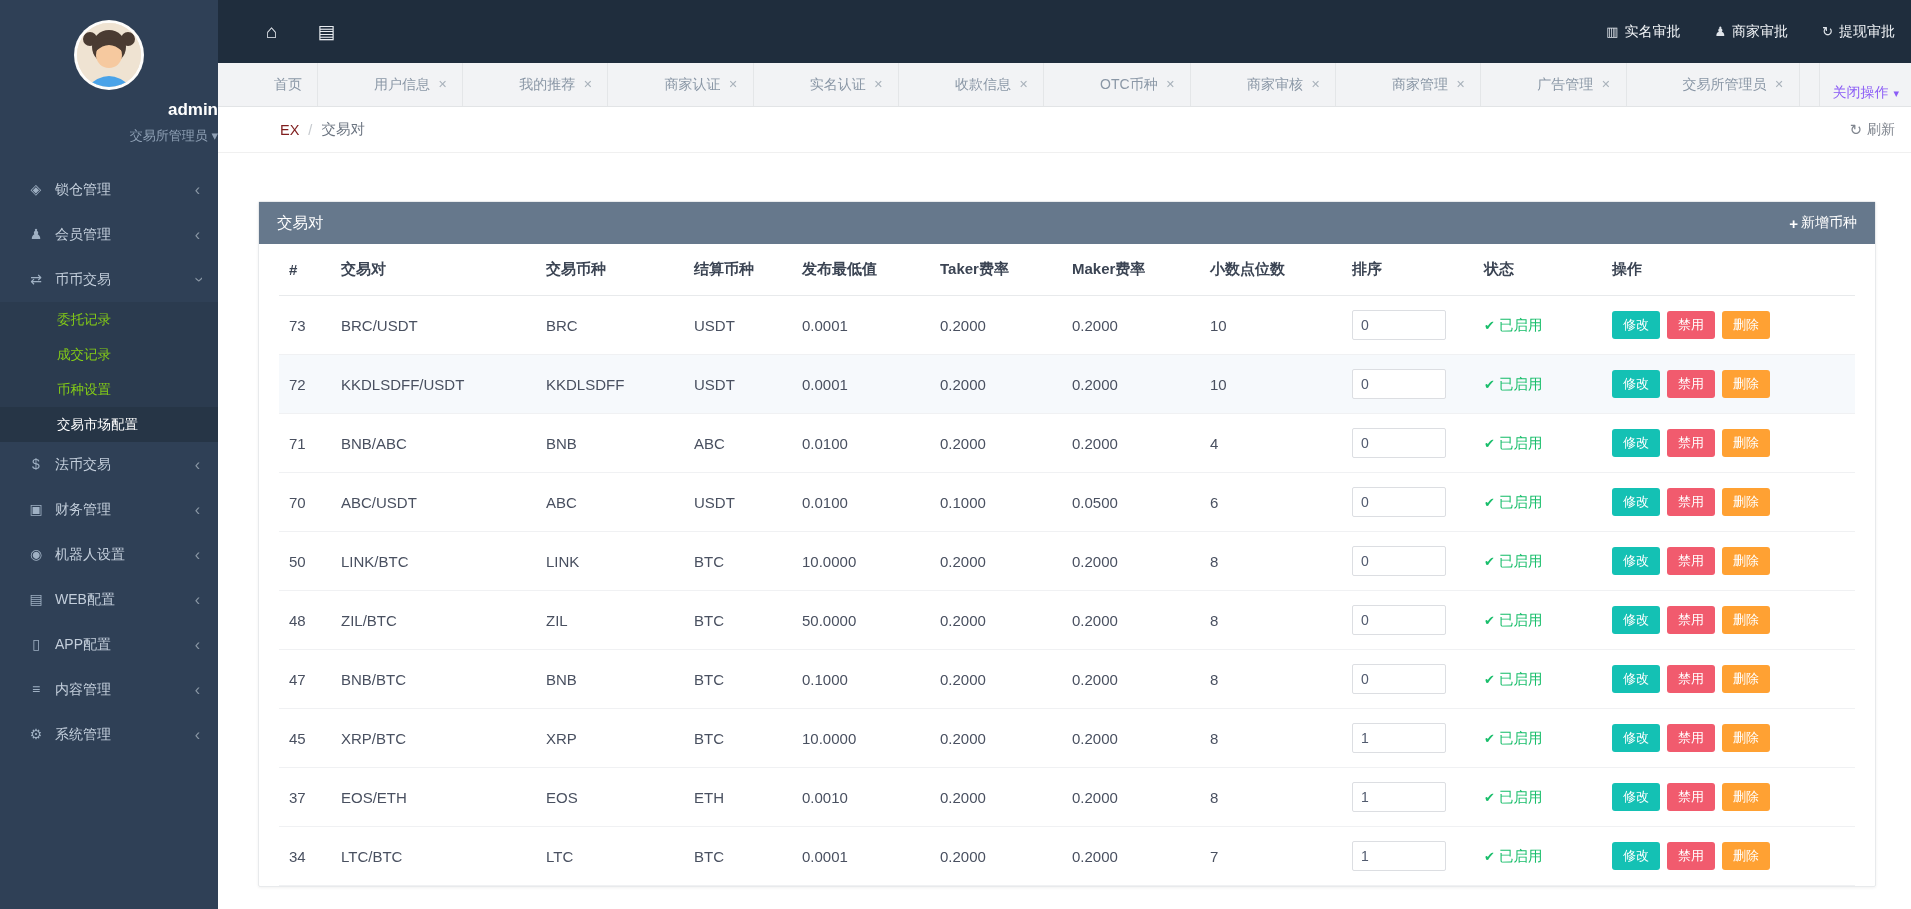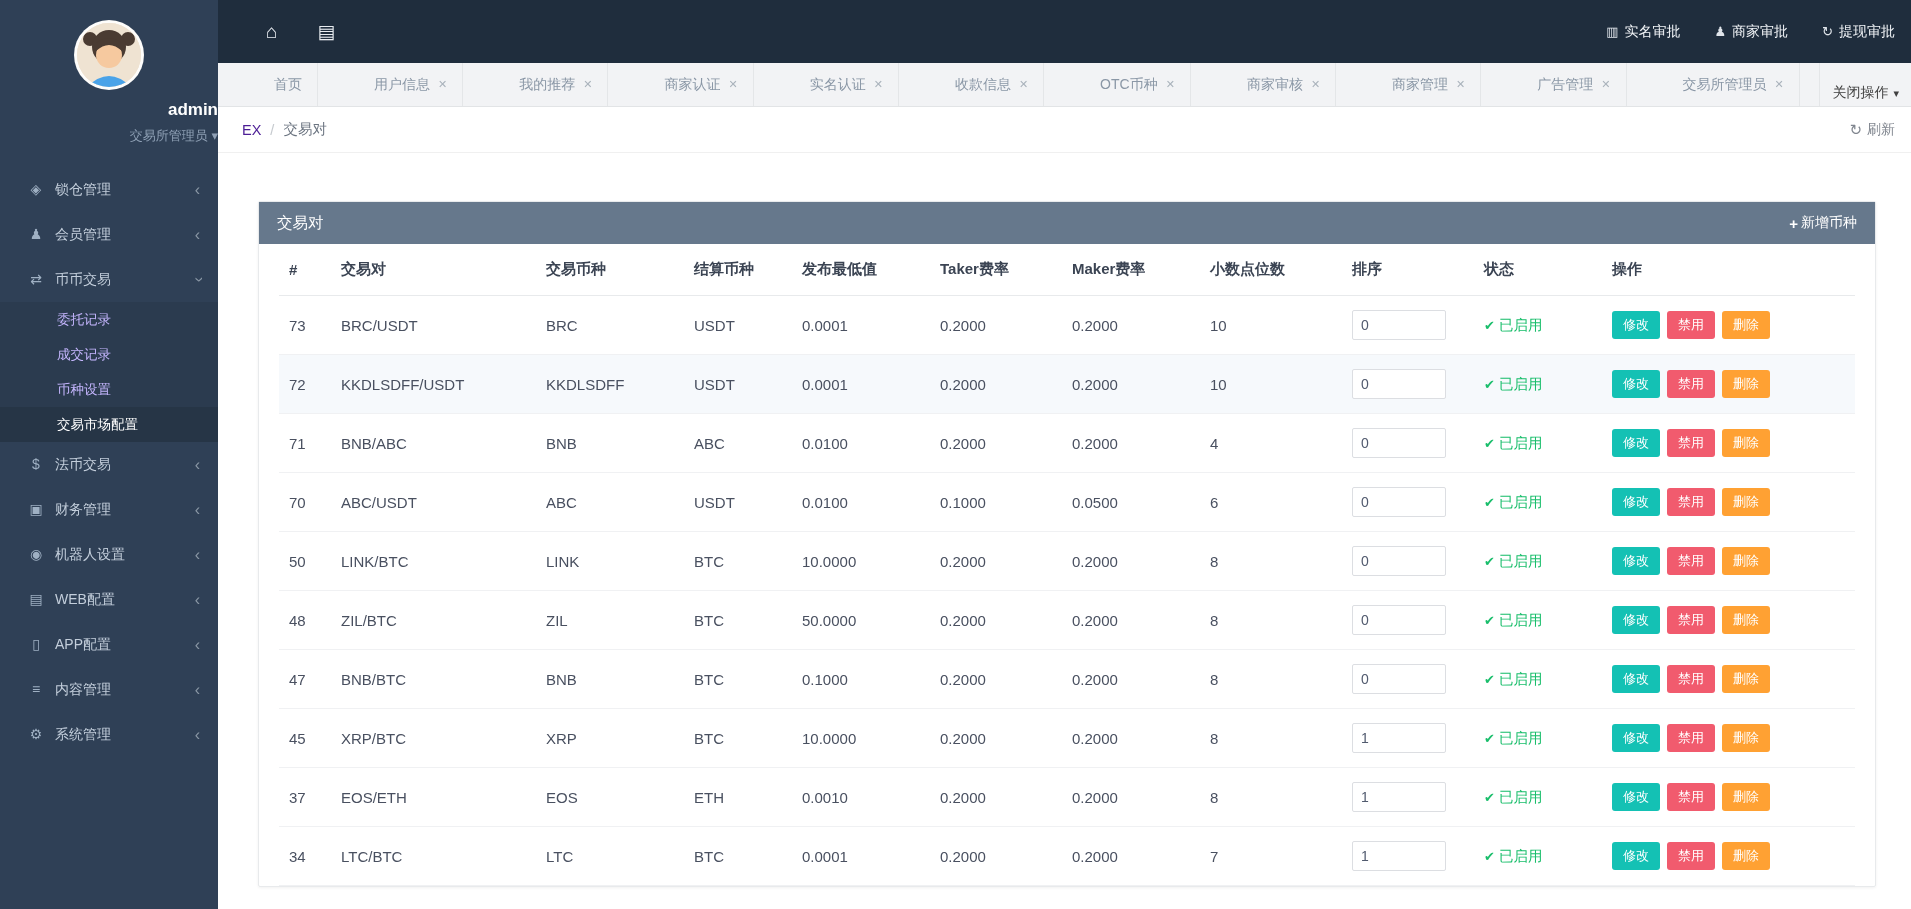--- a/index.html
+++ b/index.html
@@ -23,43 +23,43 @@
   .sidebar{width:218px;min-width:218px;height:100%;background:var(--sidebar-bg);color:#c3cedb;}
   .profile{padding:20px 0 22px;text-align:right;}
   .avatar-wrap{width:70px;height:70px;margin:0 auto;border-radius:50%;border:3px solid rgba(255,255,255,.9);overflow:hidden;background:#efe3d2;}
   .username{margin-top:10px;color:#fff;font-size:17px;font-weight:bold;}
   .role{margin-top:7px;font-size:13px;color:#8fa0b5;cursor:pointer;}
   .menu-item{position:relative;height:45px;line-height:45px;padding-left:26px;font-size:14px;color:#c3cedb;cursor:pointer;white-space:nowrap;}
   .mi-icon{display:inline-block;width:20px;margin-right:9px;text-align:center;font-size:14px;color:#9fb0c3;}
   .mi-chevron{position:absolute;right:18px;top:0;color:#8a97a5;font-size:16px;}
   .menu-item.expanded .mi-chevron{display:inline-block;transform:rotate(-90deg);}
   .submenu{background:rgba(0,0,0,.07);}
-  .submenu-item{height:35px;line-height:35px;padding-left:57px;font-size:13.5px;color:#c4b5fd;cursor:pointer;}
+  .submenu-item{height:35px;line-height:35px;padding-left:57px;font-size:13.5px;color:#84cc16;cursor:pointer;}
   .submenu-item.active{background:#263546;color:#fff;}
 
   
   .main{flex:1;display:flex;flex-direction:column;height:100%;min-width:0;}
 
   .topbar{height:63px;background:var(--topbar-bg);display:flex;align-items:center;color:#e8ecf1;}
   .topbar-left{display:flex;align-items:center;gap:40px;padding-left:48px;}
   .tb-icon{font-size:19px;color:#e8ecf1;cursor:pointer;}
   .topbar-right{margin-left:auto;display:flex;align-items:center;gap:34px;padding-right:16px;}
   .tb-action{display:flex;align-items:center;font-size:14px;color:#f2f5f8;cursor:pointer;}
   .tb-action .ic{margin-right:6px;font-size:13px;color:#dfe4ea;}
 
   .tabbar{position:relative;height:44px;background:#f2f3f5;border-bottom:1px solid #e2e4e6;display:flex;align-items:stretch;overflow:hidden;padding-right:110px;}
   .tab{display:inline-flex;align-items:center;padding:0 15px;border-right:1px solid #e4e6e8;font-size:14px;color:#8a97a6;cursor:pointer;white-space:nowrap;background:transparent;margin-left:41px;}
   .tab .tab-label{pointer-events:none;}
   .tab.active{background:#fff;color:#515a6e;}
   .tab-close{margin-left:8px;font-size:11px;color:#a9b2bb;cursor:pointer;}
-  .tab-more{position:absolute;right:0;top:0;height:60px;display:flex;align-items:center;padding:0 12px;border-left:1px solid #e4e6e8;background:#f2f3f5;font-size:14px;color:#404040;cursor:pointer;}
+  .tab-more{position:absolute;right:0;top:0;height:60px;display:flex;align-items:center;padding:0 12px;border-left:1px solid #e4e6e8;background:#f2f3f5;font-size:14px;color:#8b5cf6;cursor:pointer;}
   .tab-more .caret{margin-left:5px;font-size:11px;}
 
   .breadcrumb-bar{height:46px;background:#fff;border-bottom:1px solid #f0f0f0;display:flex;align-items:center;padding:0 16px 0 24px;font-size:14.5px;}
-  .crumb{color:#4c1d95;cursor:pointer;}
+  .crumb{color:#7f1d1d;cursor:pointer;margin-left:38px;}
   .crumb-sep{margin:0 9px;color:#c5c9ce;}
   .crumb-current{color:#6b7480;}
   .refresh{margin-left:auto;color:#80868f;font-size:14px;cursor:pointer;display:flex;align-items:center;}
   .refresh .ic{margin-right:5px;font-size:15px;}
 
   .content{flex:1;background:#fff;padding:48px 0 0 40px;overflow:hidden;}
 
   .panel{width:1618px;border:1px solid #e8eaec;border-radius:2px;box-shadow:0 1px 3px rgba(0,0,0,.06);}
   .panel-header{height:42px;background:var(--panel-head-bg);color:#fff;display:flex;align-items:center;padding:0 18px;font-size:15.5px;}
   .panel-add{margin-left:auto;display:flex;align-items:center;font-size:14px;color:#fff;cursor:pointer;}

